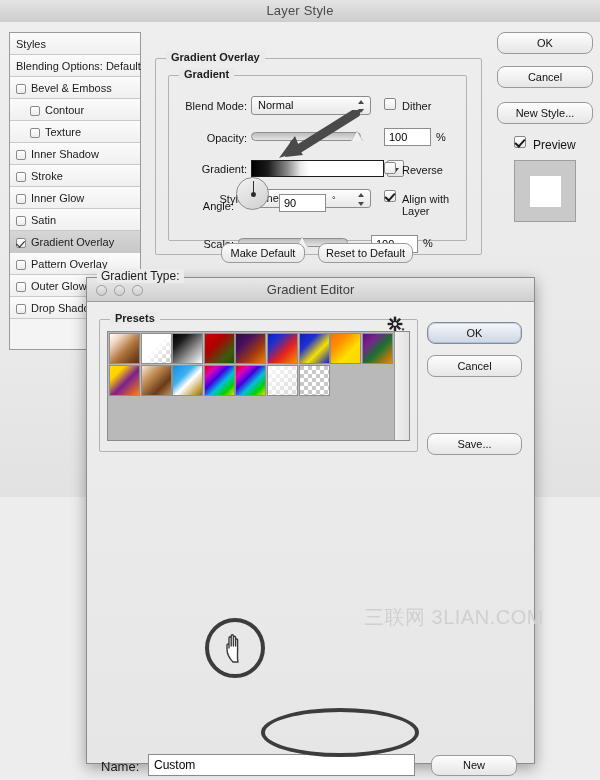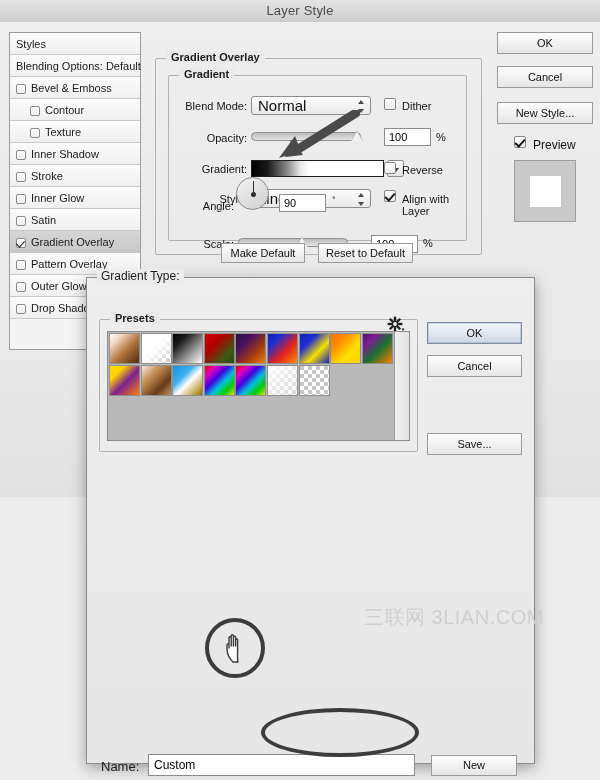--- a/index.html
+++ b/index.html
@@ -66,21 +66,21 @@
   }
   #grp-overlay{left:155px;top:36px;width:325px;height:195px;}
   #grp-gradient{left:12px;top:16px;width:297px;height:164px;}
 
   .fld-label{position:absolute;font-size:11px;text-align:right;color:#141414;}
 
   .select{
     position:absolute;box-sizing:border-box;height:19px;
     background:linear-gradient(#fdfdfd,#e8e8e8);
     border:1px solid #8d8d8d;border-radius:3px;
-    font-size:15px;line-height:17px;padding-left:6px;color:#101010;
+    font-size:11px;line-height:17px;padding-left:6px;color:#101010;
   }
   .select .arrows{
     position:absolute;right:5px;top:3px;width:7px;height:13px;
   }
   .select .arrows::before,.select .arrows::after{
     content:"";position:absolute;left:0;border-left:3.5px solid transparent;border-right:3.5px solid transparent;
   }
   .select .arrows::before{top:0;border-bottom:4px solid #4a4a4a;}
   .select .arrows::after{bottom:0;border-top:4px solid #4a4a4a;}
 
@@ -144,21 +144,21 @@
     position:absolute;left:15.5px;top:3px;width:1.5px;height:14px;background:#2d2d2d;
   }
   #angle-dial .hub{
     position:absolute;left:13.5px;top:13.5px;width:5px;height:5px;border-radius:50%;background:#2b2b2b;
   }
 
   
   .btn{
     position:absolute;box-sizing:border-box;
     background:linear-gradient(#fdfdfd,#e6e6e6);
-    border:1px solid #9a9a9a;border-radius:0;
+    border:1px solid #9a9a9a;border-radius:8px;
     font-size:11px;text-align:center;color:#111;
   }
   .btn.primary{
     background:linear-gradient(#f6f8fb,#cdd6e3);border-color:#7e8da0;
     box-shadow:0 0 0 1px rgba(120,145,180,.35) inset;
   }
 
   
   #ls-right{position:absolute;left:497px;top:32px;width:96px;height:220px;}
 
@@ -329,20 +329,26 @@
     <div class="chk checked" style="left:17px;top:104px;"></div>
     <span class="chk-label" style="left:36px;top:106px;font-size:12px;">Preview</span>
   </div>
   <div id="preview-swatch">
     <div class="inner"></div>
   </div>
 </div>
 
 <div id="grad-editor">
 
+  <div id="ge-titlebar">
+    <div class="tl-dot" style="left:9px;"></div>
+    <div class="tl-dot" style="left:27px;"></div>
+    <div class="tl-dot" style="left:45px;"></div>
+    <div id="ge-title">Gradient Editor</div>
+  </div>
 
   <div class="group" id="grp-presets">
     <span class="legend">Presets</span>
     <svg id="gear-icon" viewBox="0 0 18 16">
       <g fill="#222">
         <circle cx="8" cy="8" r="3.2"></circle>
         <rect x="6.8" y="0.6" width="2.4" height="14.8"></rect>
         <rect x="0.6" y="6.8" width="14.8" height="2.4"></rect>
         <rect x="6.8" y="0.6" width="2.4" height="14.8" transform="rotate(45 8 8)"></rect>
         <rect x="0.6" y="6.8" width="14.8" height="2.4" transform="rotate(45 8 8)"></rect>

